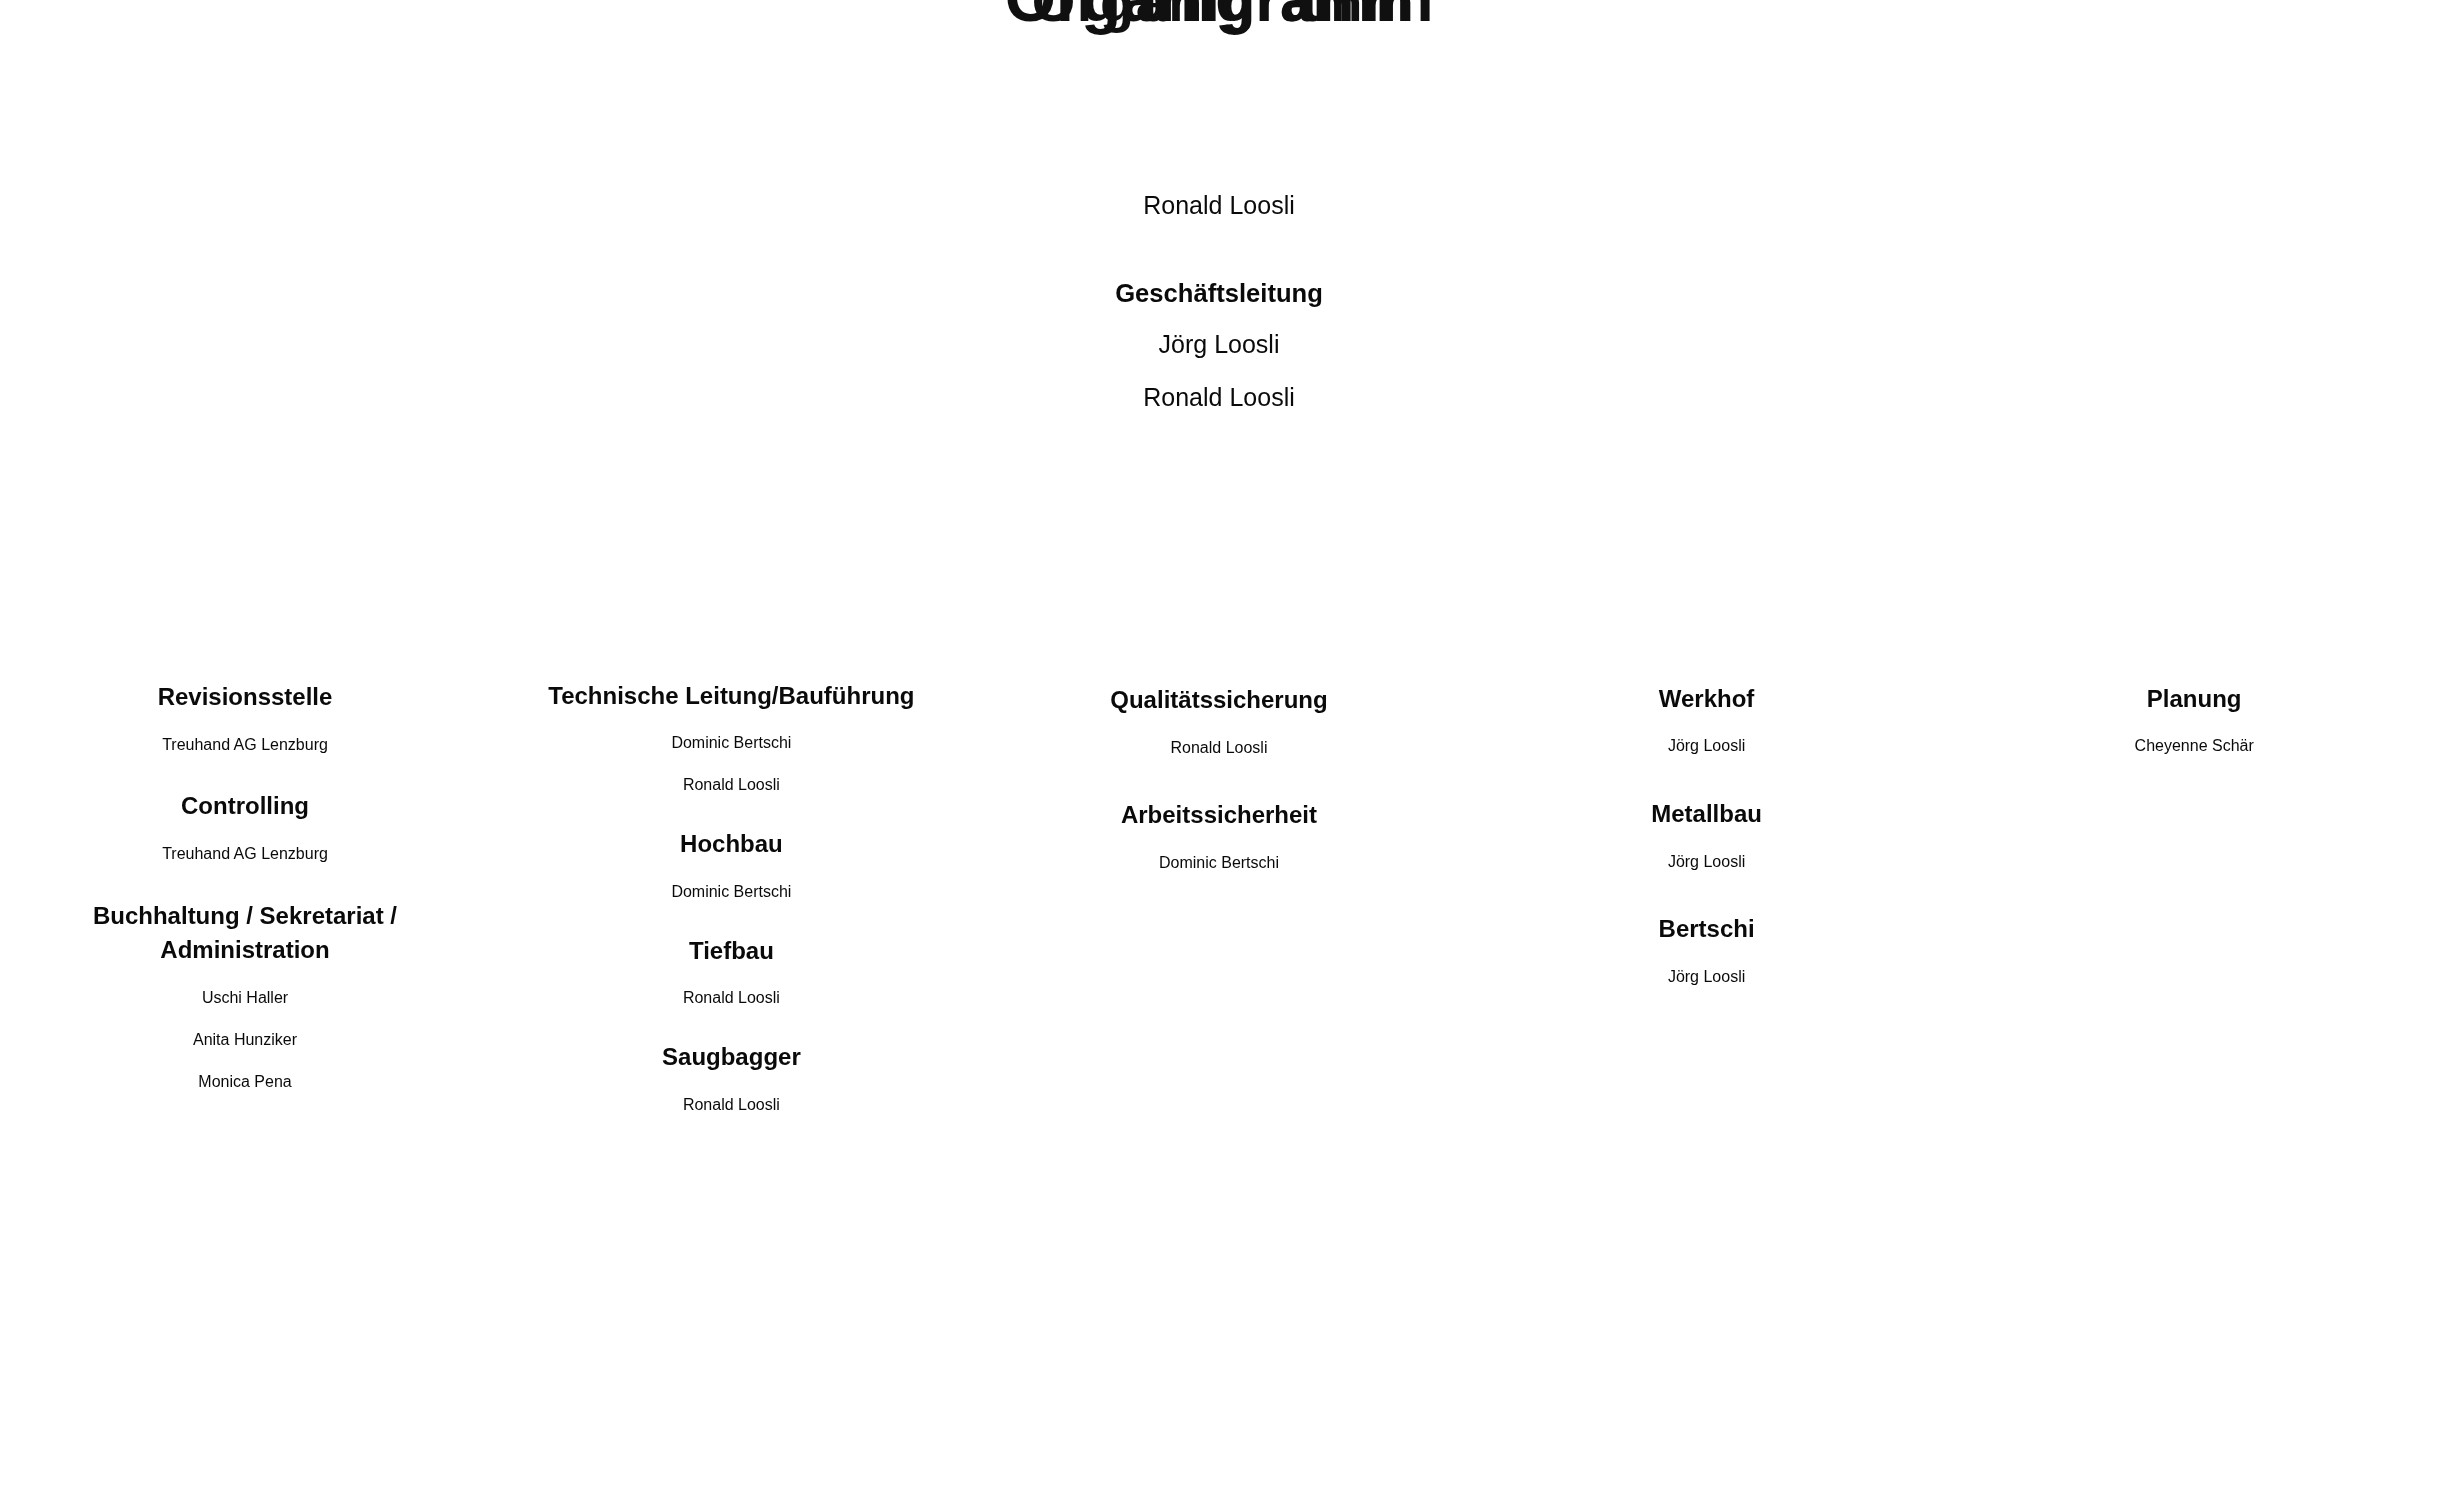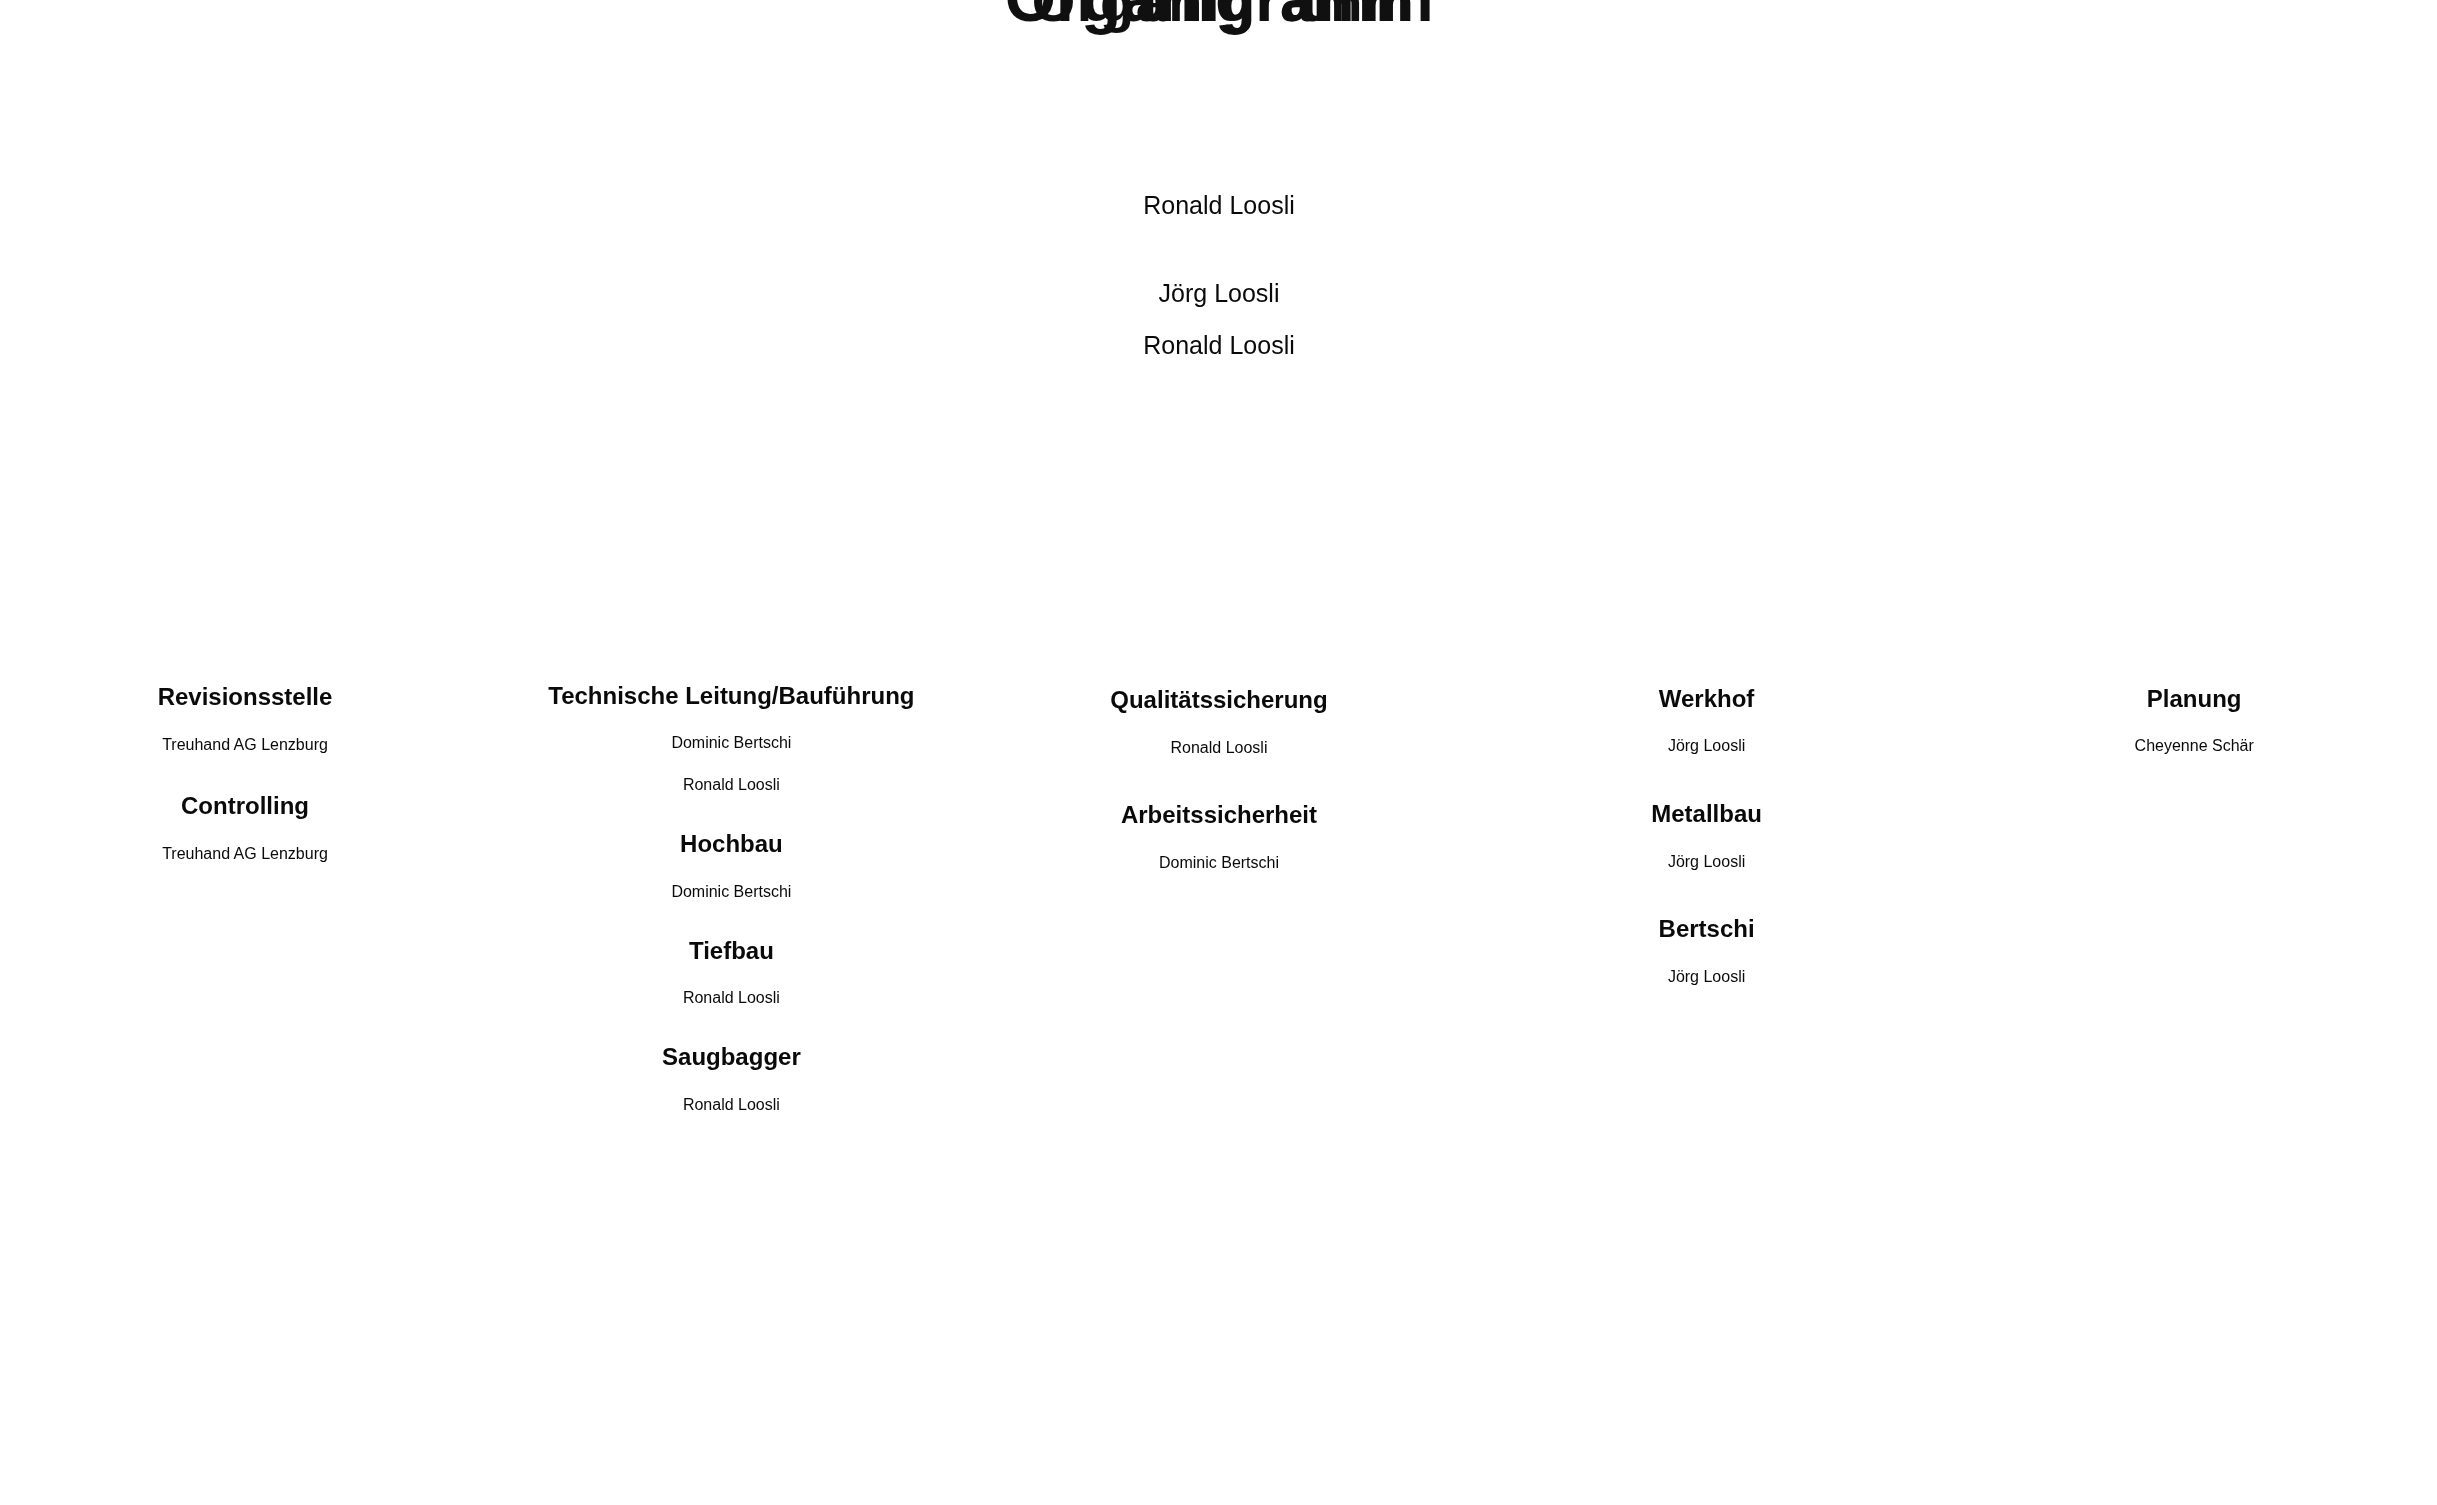--- a/index.html
+++ b/index.html
@@ -126,37 +126,44 @@
   <div class="title-layer title-front">Organigramm</div>
 </div>
 
 <div class="top-stack">
 
   <div class="top-block">
     <div class="unit-name">Ronald Loosli</div>
   </div>
 
   <div class="top-block">
+    <div class="unit-head">Geschäftsleitung</div>
     <div class="unit-name">Jörg Loosli</div>
     <div class="unit-name">Ronald Loosli</div>
   </div>
 
 </div>
 
 <div class="columns">
 
   <div class="col col-1">
     <div class="group">
       <div class="group-head">Revisionsstelle</div>
       <div class="group-name">Treuhand AG Lenzburg</div>
     </div>
     <div class="group">
       <div class="group-head">Controlling</div>
       <div class="group-name">Treuhand AG Lenzburg</div>
     </div>
+    <div class="group">
+      <div class="group-head">Buchhaltung / Sekretariat / Administration</div>
+      <div class="group-name">Uschi Haller</div>
+      <div class="group-name">Anita Hunziker</div>
+      <div class="group-name">Monica Pena</div>
+    </div>
   </div>
 
   <div class="col col-2">
     <div class="group">
       <div class="group-head">Technische Leitung/Bauführung</div>
       <div class="group-name">Dominic Bertschi</div>
       <div class="group-name">Ronald Loosli</div>
     </div>
     <div class="group">
       <div class="group-head">Hochbau</div>

